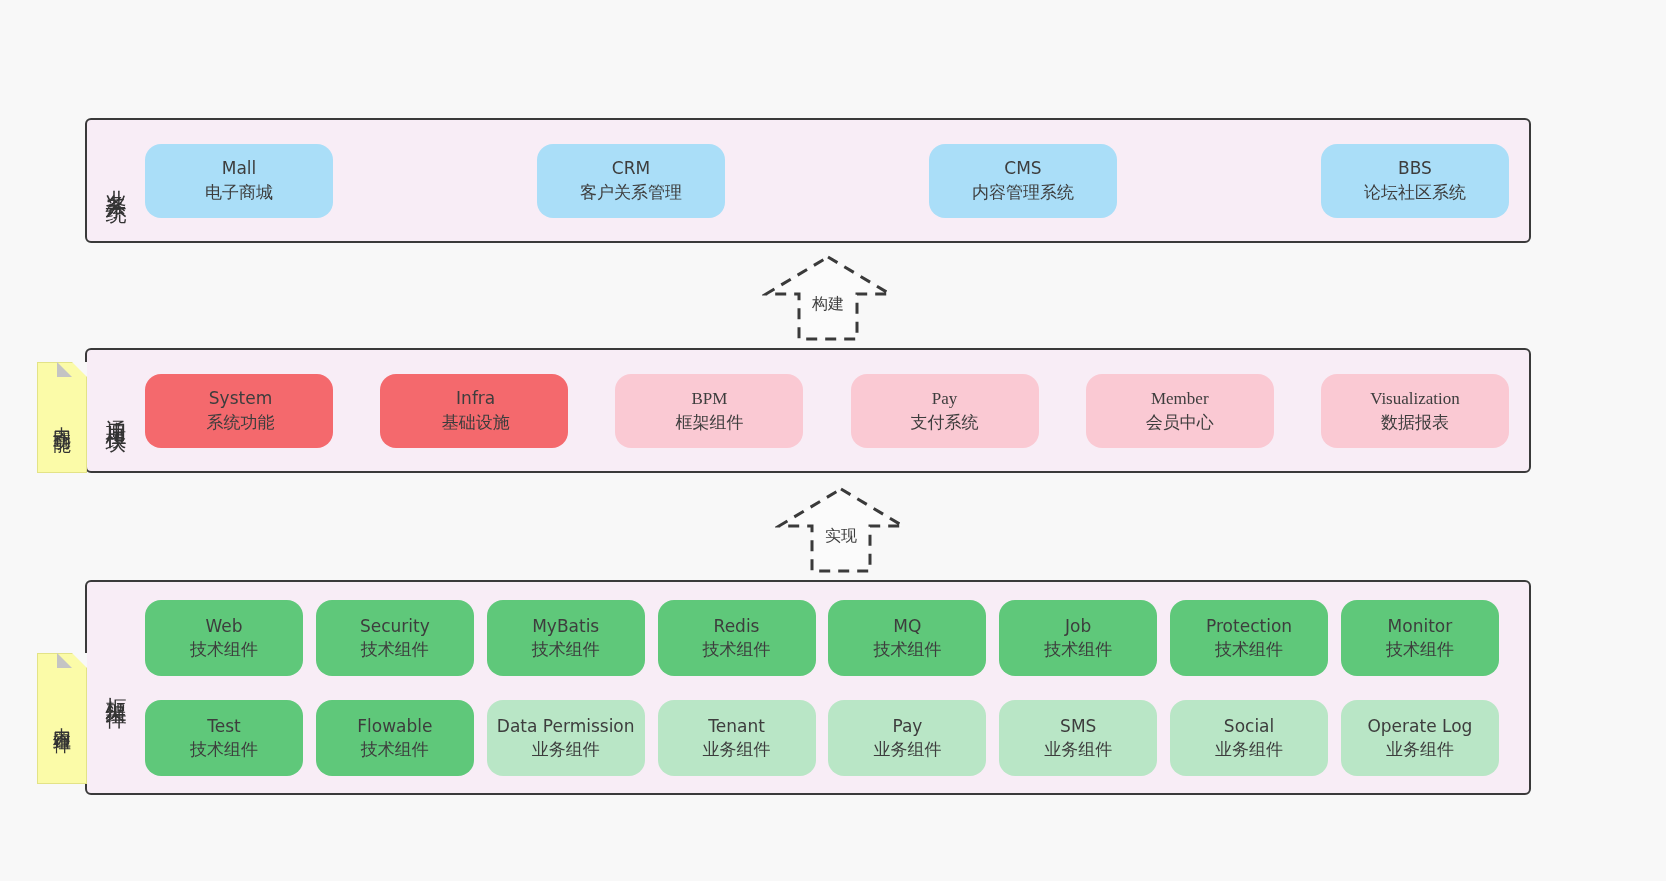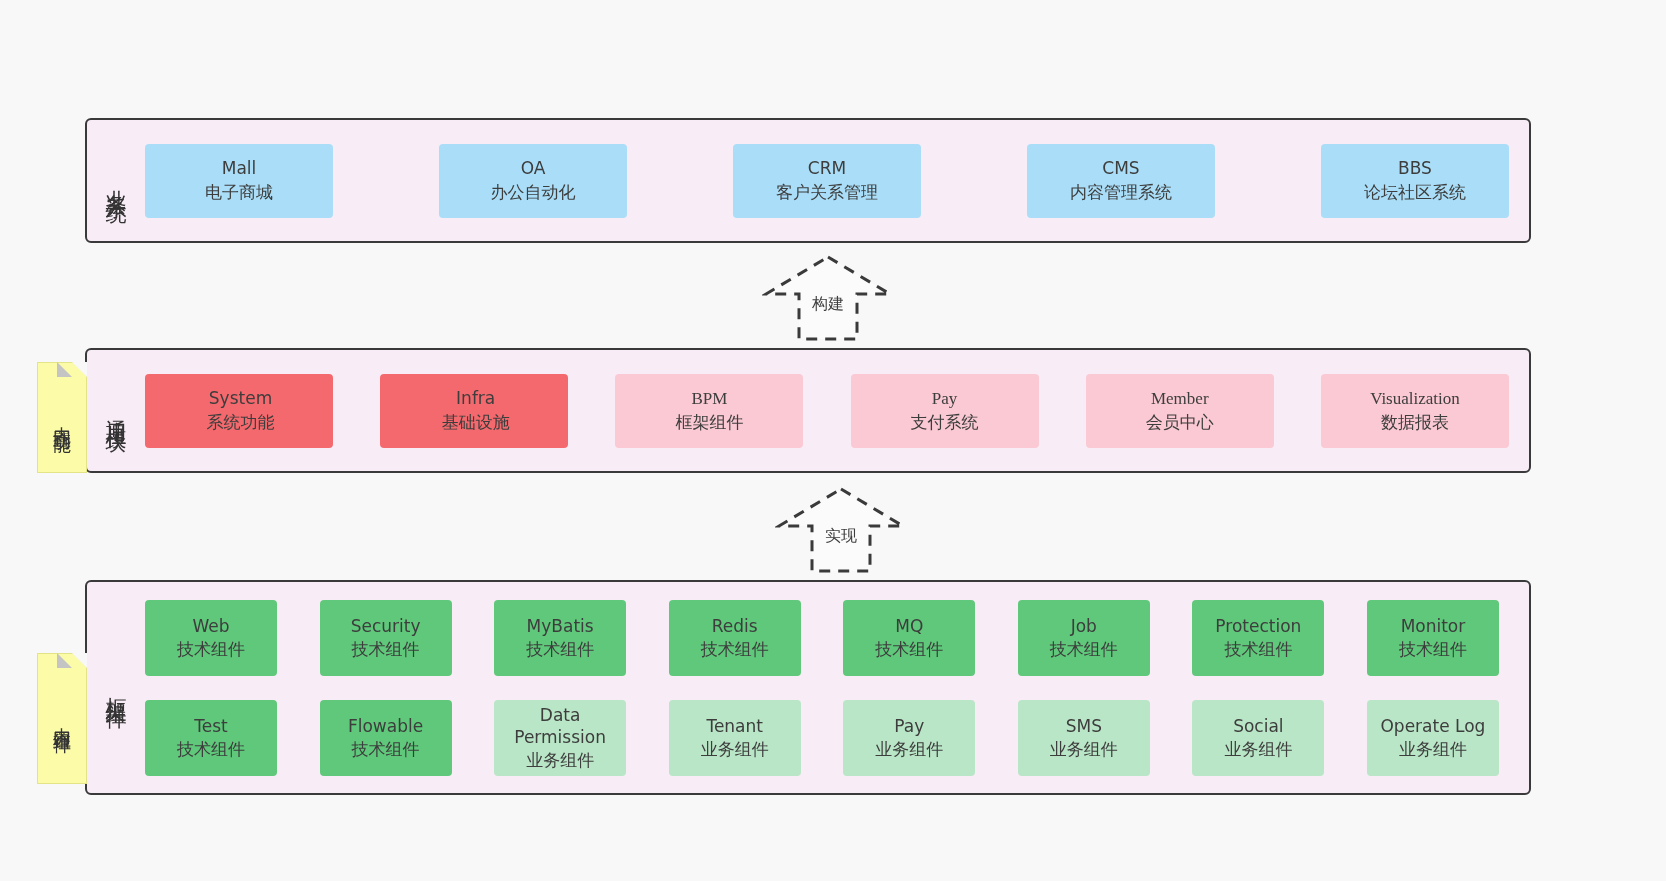--- a/index.html
+++ b/index.html
@@ -35,28 +35,28 @@
     position:absolute;left:58px;right:20px;top:0;bottom:0;
     display:flex;flex-direction:column;justify-content:center;gap:24px;
   }
   .band-3 .rows{right:30px;}
   .row{
     display:flex;justify-content:space-between;align-items:stretch;
   }
   
   .node{
     width:188px;height:74px;
-    border-radius:4px;
+    border-radius:16px;
     display:flex;flex-direction:column;align-items:center;justify-content:center;
     text-align:center;
     font-size:17px;line-height:1.4;
     color:var(--text,#3d3d3d);
     padding:2px 6px;box-sizing:border-box;
   }
-  .band-3 .node{width:132px;height:76px;line-height:1.32;}
+  .band-3 .node{width:158px;height:76px;line-height:1.32;}
   .v-blue{background:var(--blue,#aadef8);}
   .v-red{background:var(--red,#f4696d);padding-left:9px;}
   .v-pink{background:var(--pink,#fac9d3);font-family:Liberation Serif, serif;}
   .v-green{background:var(--green,#5fc87a);}
   .v-lightgreen{background:var(--light-green,#b9e6c6);}
   
   .sticky{
     position:absolute;left:37px;width:50px;
     background:var(--sticky-yellow,#fbfba8);
     border:1px solid #e3e387;
@@ -98,24 +98,20 @@
 
   <div class="band band-1">
     <div class="band-label">业务系统</div>
     <div class="rows">
         <div class="row">
           <div class="node v-blue">
             <div class="node-title">Mall</div>
             <div class="node-sub">电子商城</div>
           </div>
           <div class="node v-blue">
-            <div class="node-title">OA</div>
-            <div class="node-sub">办公自动化</div>
-          </div>
-          <div class="node v-blue">
             <div class="node-title">CRM</div>
             <div class="node-sub">客户关系管理</div>
           </div>
           <div class="node v-blue">
             <div class="node-title">CMS</div>
             <div class="node-sub">内容管理系统</div>
           </div>
           <div class="node v-blue">
             <div class="node-title">BBS</div>
             <div class="node-sub">论坛社区系统</div>

